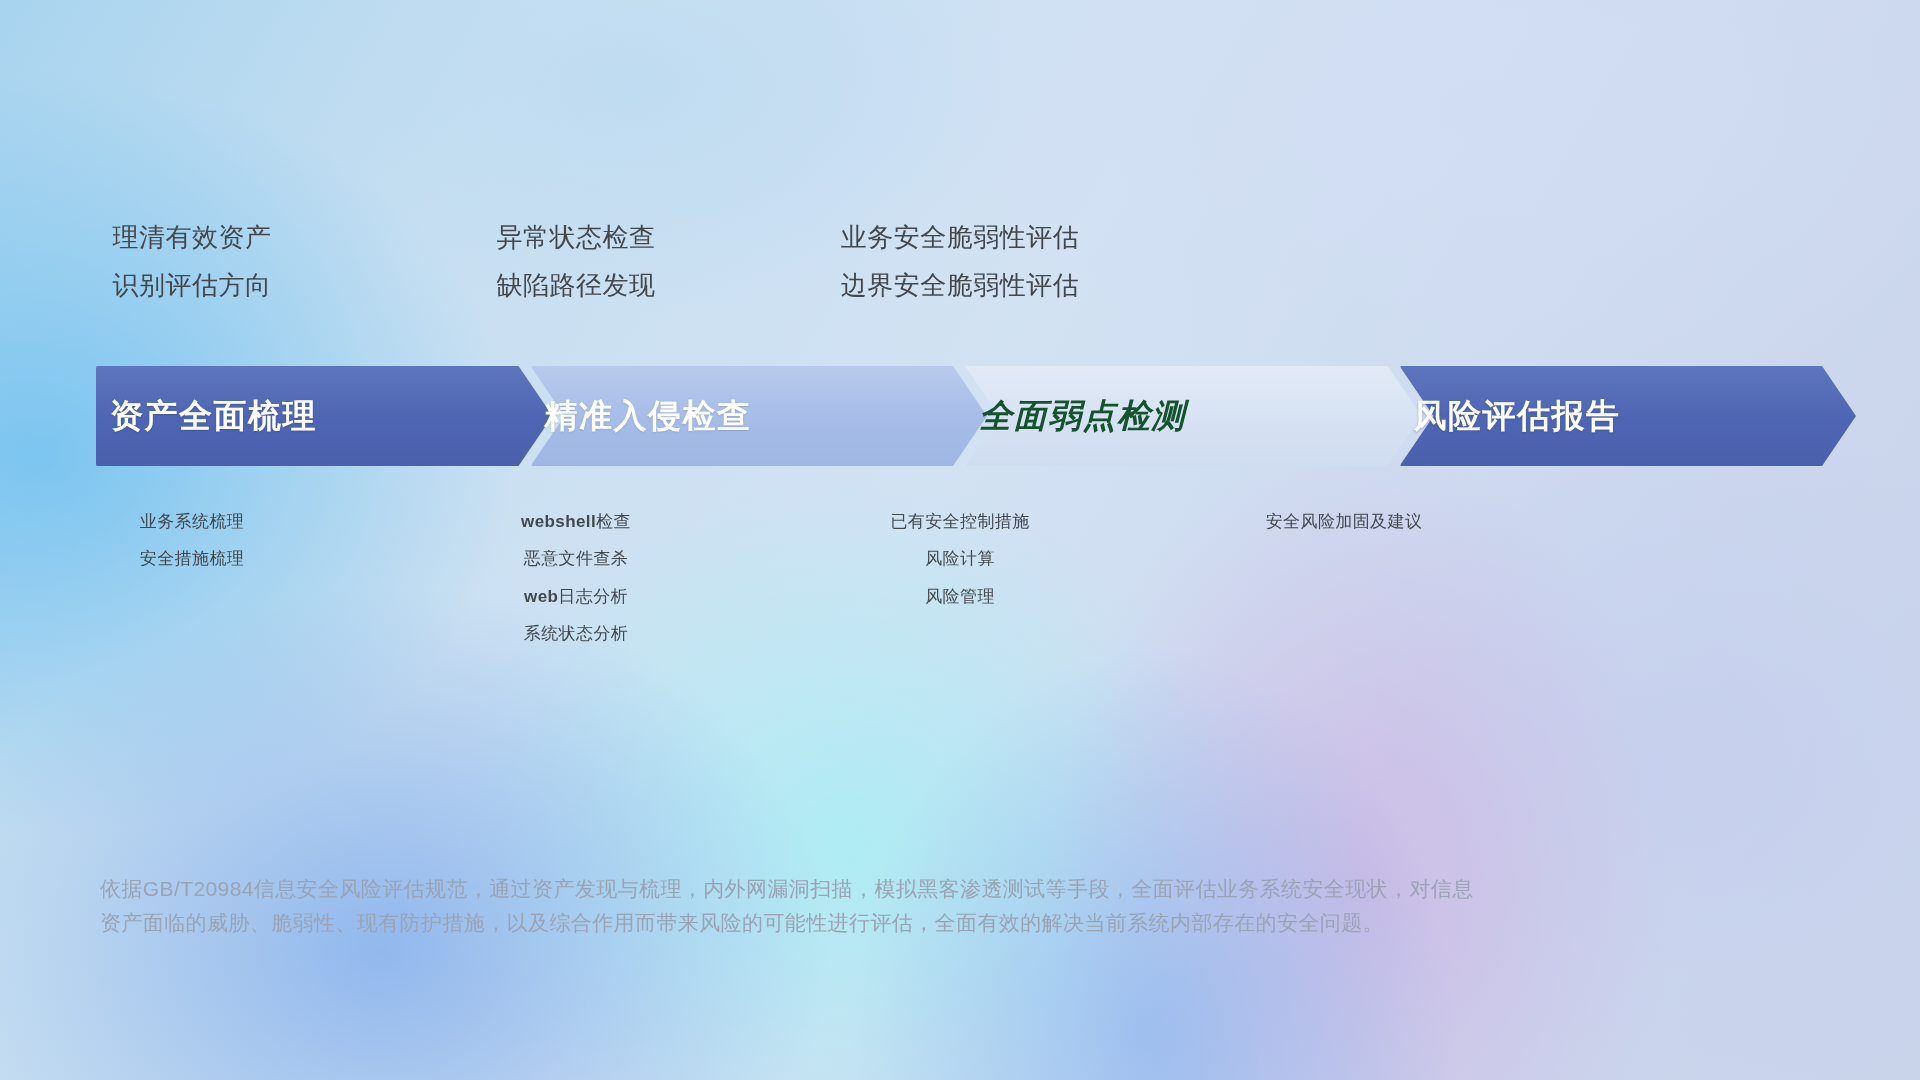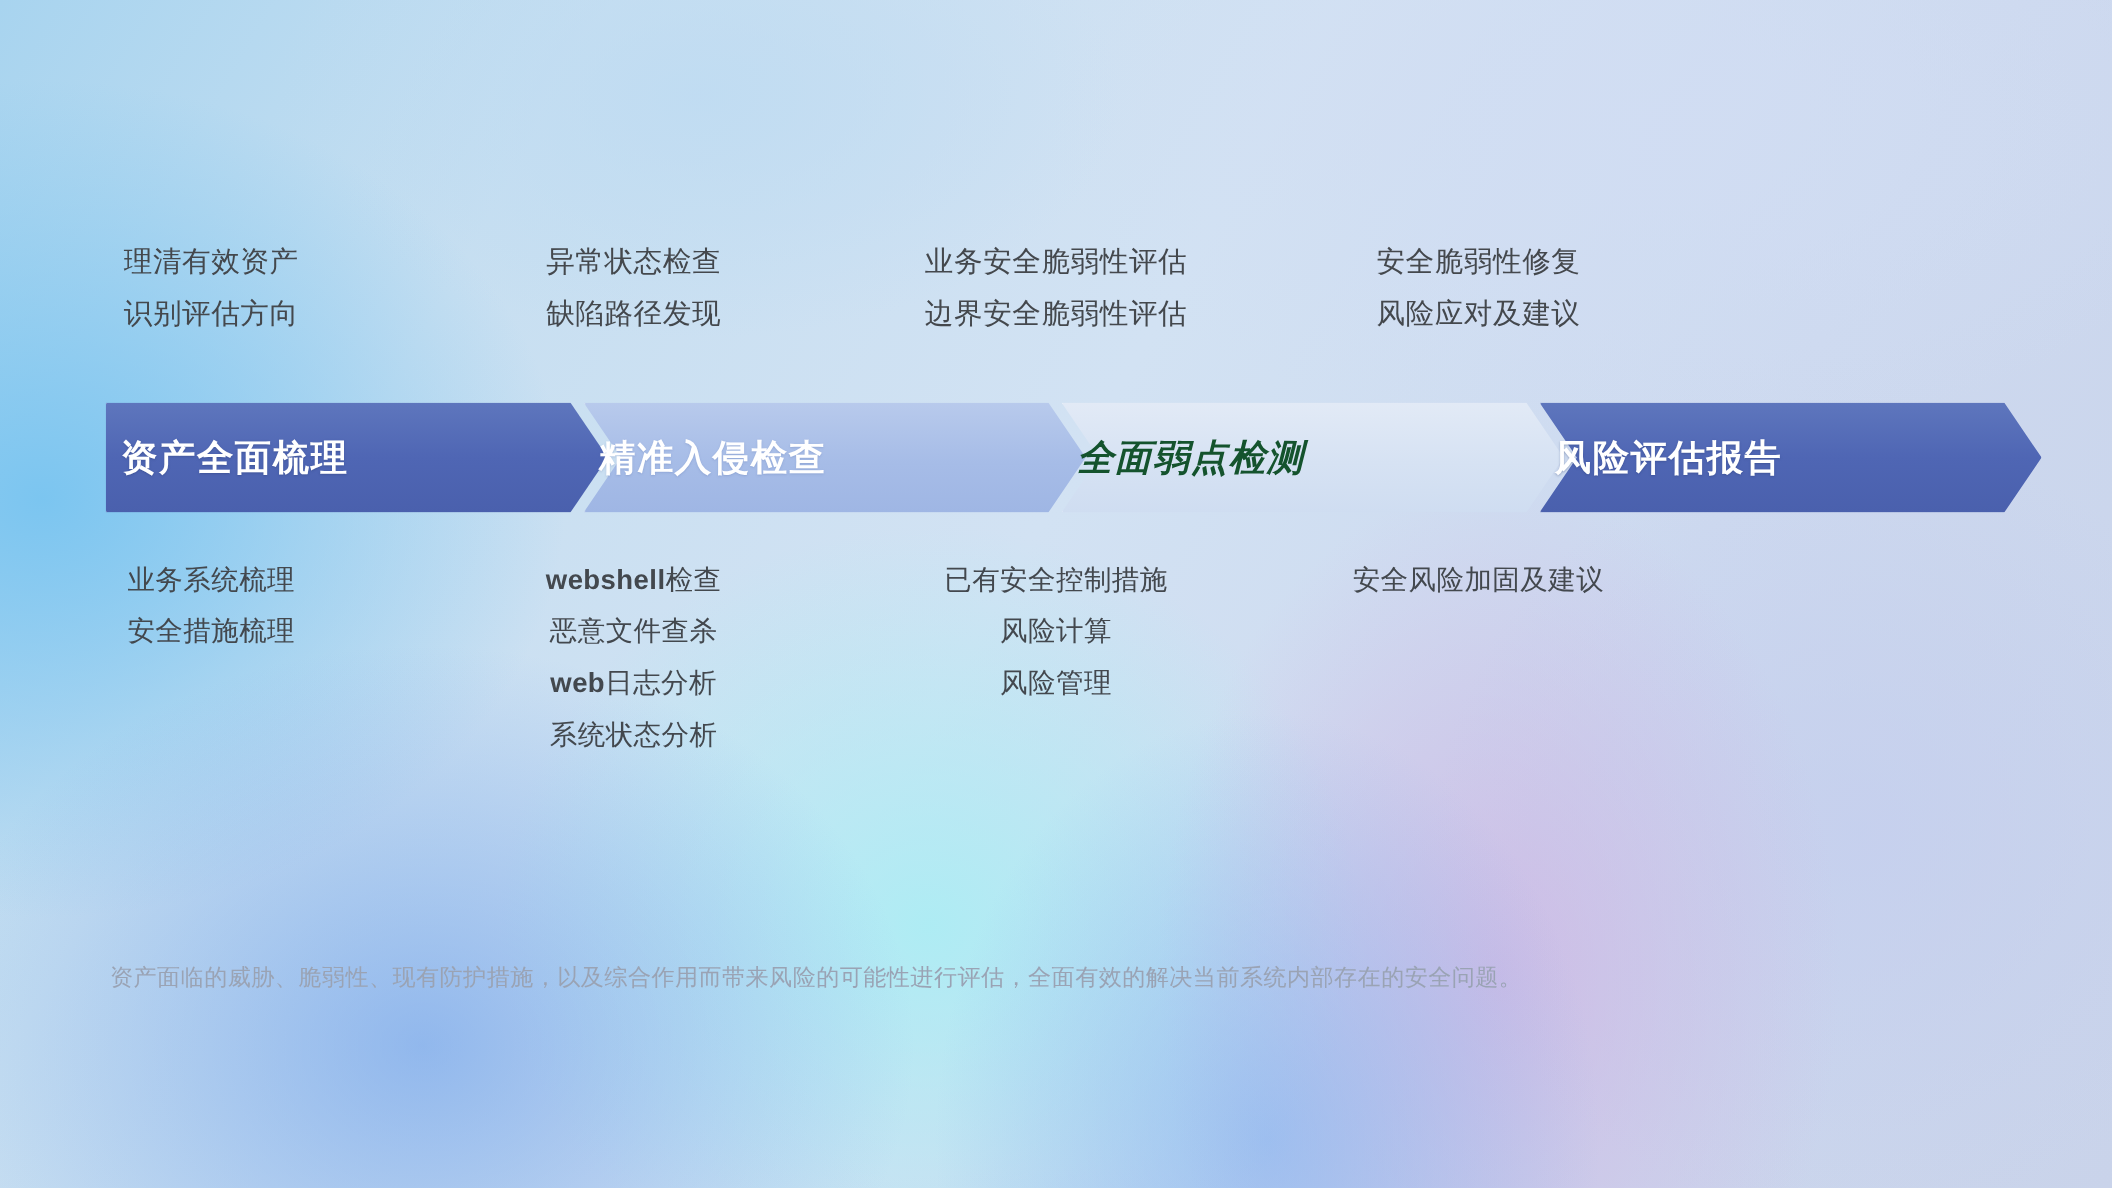--- a/index.html
+++ b/index.html
@@ -67,21 +67,21 @@
   .chev .edge{
     position:absolute;inset:0;z-index:2;pointer-events:none;
     clip-path:polygon(0 0, calc(100% - 34px) 0, 100% 50%, calc(100% - 34px) 100%, 0 100%, 34px 50%);
     box-shadow:inset 1px 0 0 rgba(255,255,255,.45);
   }
 
   
   #bottom-lists{top:512px;}
   #bottom-lists .col{justify-content:flex-start;gap:17px;}
   .detail-item{
-    font-size:25px;color:#43484e;line-height:1.2;white-space:nowrap;letter-spacing:.4px;
+    font-size:17px;color:#43484e;line-height:1.2;white-space:nowrap;letter-spacing:.4px;
   }
   .detail-item b{font-weight:bold;}
 
   
   #footnote{
     position:absolute;left:100px;top:872px;width:1560px;
     font-size:21px;line-height:1.62;color:#9aa3b4;letter-spacing:.4px;
   }
   #footnote .fn-line{display:block;white-space:nowrap;}
 </style>
@@ -108,24 +108,20 @@
         <div class="top-item">理清有效资产</div>
         <div class="top-item">识别评估方向</div>
       </div>
       <div class="col">
         <div class="top-item">异常状态检查</div>
         <div class="top-item">缺陷路径发现</div>
       </div>
       <div class="col">
         <div class="top-item">业务安全脆弱性评估</div>
         <div class="top-item">边界安全脆弱性评估</div>
-      </div>
-      <div class="col">
-        <div class="top-item">安全脆弱性修复</div>
-        <div class="top-item">风险应对及建议</div>
       </div>
     </div>
 
   <div id="chevron-band">
       <div class="chev dark">
         <div class="shape"></div>
         <div class="edge"></div>
         <div class="chev-label">资产全面梳理</div>
       </div>
       <div class="chev mid">
@@ -160,16 +156,17 @@
         <div class="detail-item">已有安全控制措施</div>
         <div class="detail-item">风险计算</div>
         <div class="detail-item">风险管理</div>
       </div>
       <div class="col">
         <div class="detail-item">安全风险加固及建议</div>
       </div>
     </div>
 
   <div id="footnote">
+    <span class="fn-line">依据GB/T20984信息安全风险评估规范，通过资产发现与梳理，内外网漏洞扫描，模拟黑客渗透测试等手段，全面评估业务系统安全现状，对信息</span>
     <span class="fn-line">资产面临的威胁、脆弱性、现有防护措施，以及综合作用而带来风险的可能性进行评估，全面有效的解决当前系统内部存在的安全问题。</span>
   </div>
 
 </div>
 
 </body></html>

